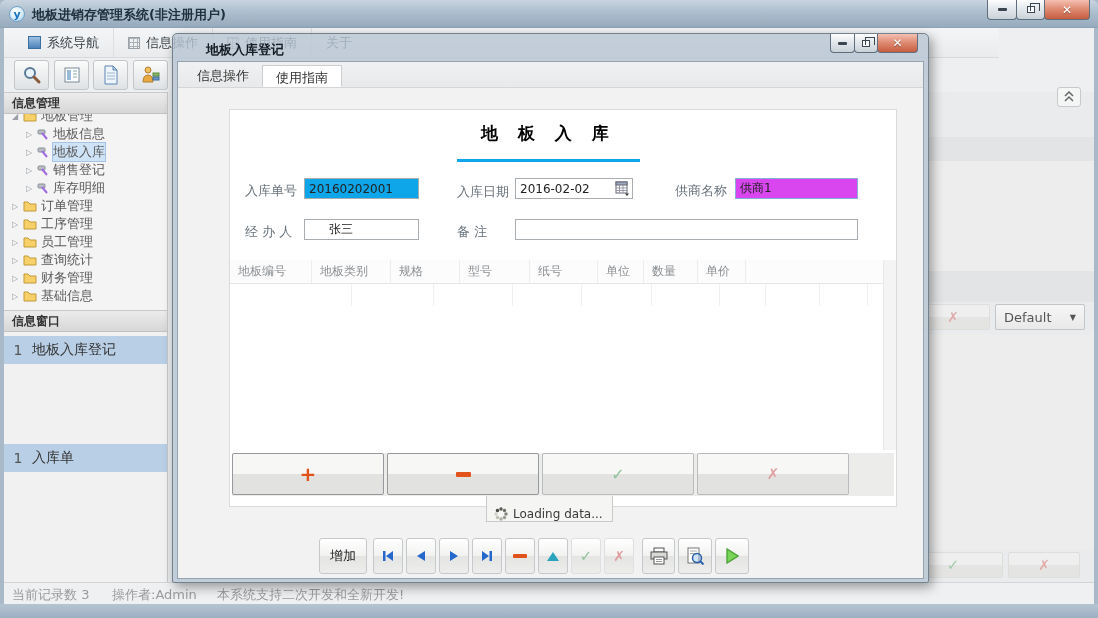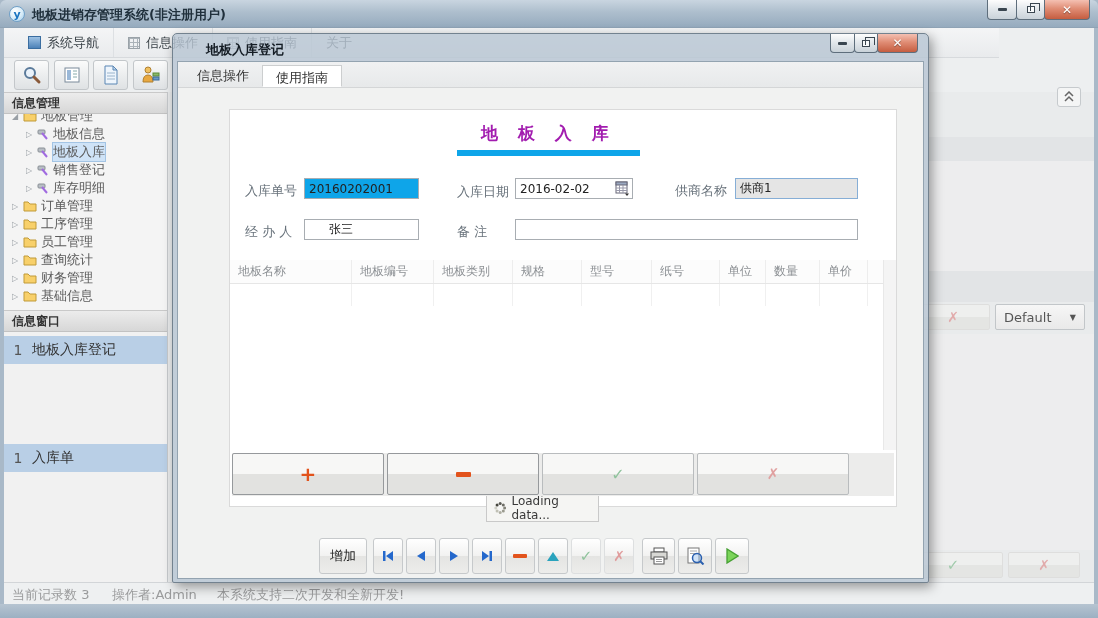--- a/index.html
+++ b/index.html
@@ -98,42 +98,42 @@
   .dlg-controls .w-min { width:25px; } .dlg-controls .w-max { width:24px; } .dlg-controls .w-close { width:41px; }
   .dlg-body { position:absolute; left:4px; top:27px; width:747px; height:518px;
     background:#f1f2f1; border:1px solid #93a3b0; }
   .dlg-tabs { position:relative; height:26px; background:linear-gradient(#f0f1f2,#e7e9ea);
     border-bottom:1px solid #d4d6d7; display:flex; align-items:stretch; padding-left:6px; }
   .dlg-tab { padding:5px 13px 0; color:#333; font-size:13px; }
   .dlg-tab.active { background:#fff; border:1px solid #cccecf; border-bottom:1px solid #fff; margin-top:3px; padding-top:3px; }
 
   .panel { position:absolute; left:51px; top:47px; width:668px; height:398px; background:#fff; border:1px solid #dadada; }
   .form-title { position:absolute; left:50%; top:12px; transform:translateX(-58%);
-    color:#a21caf; font-weight:bold; font-size:17px; letter-spacing:7px;
-    border-bottom:6px solid #0ea5e9; padding:0 24px 5px; white-space:nowrap; }
+    color:#000000; font-weight:bold; font-size:17px; letter-spacing:7px;
+    border-bottom:3px solid #0ea5e9; padding:0 24px 14px; white-space:nowrap; }
   .f-label { position:absolute; color:#68727b; font-size:13px; white-space:nowrap; }
   .f-input { position:absolute; height:21px; border:1px solid #a8adb2; background:#fff; font-size:12px;
     padding:0 4px; color:#222; font-family:"DejaVu Sans",sans-serif; }
   .f-input.readonly { background:#0ea5e9; }
-  .f-input.supplier { background:#e5e5e5; border-color:#86aed6; }
+  .f-input.supplier { background:#d946ef; border-color:#86aed6; }
   .date-wrap { position:absolute; }
   .date-wrap .f-input { position:static; width:100%; padding-right:22px; }
   .date-icon { position:absolute; right:3px; top:3px; }
 
   .grid { position:absolute; left:0px; top:150px; width:666px; height:190px; background:#fff; }
   .grid-header { display:flex; height:24px; border-bottom:1px solid #e6e6e6; background:#fcfcfc; }
   .gh-cell { color:#8b8f93; font-size:12px; line-height:23px; padding-left:8px;
     border-right:1px solid #ededed; overflow:hidden; white-space:nowrap; }
   .grid-row { display:flex; height:22px; }
   .gr-cell { border-right:1px solid #f0f0f0; }
   .gc0{width:122px;} .gc1{width:82px;} .gc2{width:79px;} .gc3{width:69px;} .gc4{width:70px;}
   .gc5{width:68px;} .gc6{width:46px;} .gc7{width:54px;} .gc8{width:48px;} .gc9{flex:1; border-right:none;}
   .vscroll { position:absolute; right:0; top:0; width:13px; height:190px; background:#f4f4f4; border-left:1px solid #e8e8e8; }
-  .loading-box { position:absolute; left:256px; top:234px; width:113px; height:28px;
-    background:#f5f5f3; border:1px solid #c9c9c9; display:flex; align-items:center; gap:5px; padding:0 7px;
+  .loading-box { position:absolute; left:256px; top:234px; width:127px; height:28px;
+    background:#f5f5f3; border:1px solid #c9c9c9; display:flex; align-items:flex-end; gap:5px; padding:0 7px;
     font-size:12px; color:#3a3a3a; }
 
   .grid-btn-row { position:absolute; left:2px; top:343px; width:662px; height:43px; background:#ececeb; }
   .gbtn { position:absolute; top:0; width:152px; height:42px; border:1px solid #b9bcbe; border-radius:2px;
     background:linear-gradient(#f7f7f6 50%,#e2e2e0 50%); display:flex; align-items:center; justify-content:center; }
   .gbtn.dark { border-color:#96999c; }
   .g-plus { color:#e2531c; font-size:20px; font-weight:bold; line-height:1; }
   .g-minus { width:15px; height:5px; background:#e2531c; border-radius:1px; }
   .g-check { color:#8fc39c; font-size:16px; font-weight:bold; }
   .g-cross { color:#e0a0a0; font-size:15px; font-weight:bold; }
@@ -417,21 +417,20 @@
         <input class="f-input supplier" style="left: 505px; top: 68px; width: 123px;" value="供商1">
 
         <span class="f-label" style="left:15px; top:113px;">经 办 人</span>
         <input class="f-input" style="left: 74px; top: 109px; width: 115px; padding-left: 24px;" value="张三">
 
         <span class="f-label" style="left:227px; top:113px;">备 注</span>
         <input class="f-input" style="left: 285px; top: 109px; width: 343px;" value="">
 
         <div class="grid">
           <div class="grid-header">
-            <div class="gh-cell gc0">地板名称</div>
             <div class="gh-cell gc1">地板编号</div>
             <div class="gh-cell gc2">地板类别</div>
             <div class="gh-cell gc3">规格</div>
             <div class="gh-cell gc4">型号</div>
             <div class="gh-cell gc5">纸号</div>
             <div class="gh-cell gc6">单位</div>
             <div class="gh-cell gc7">数量</div>
             <div class="gh-cell gc8">单价</div>
             <div class="gh-cell gc9"></div>
           </div>

